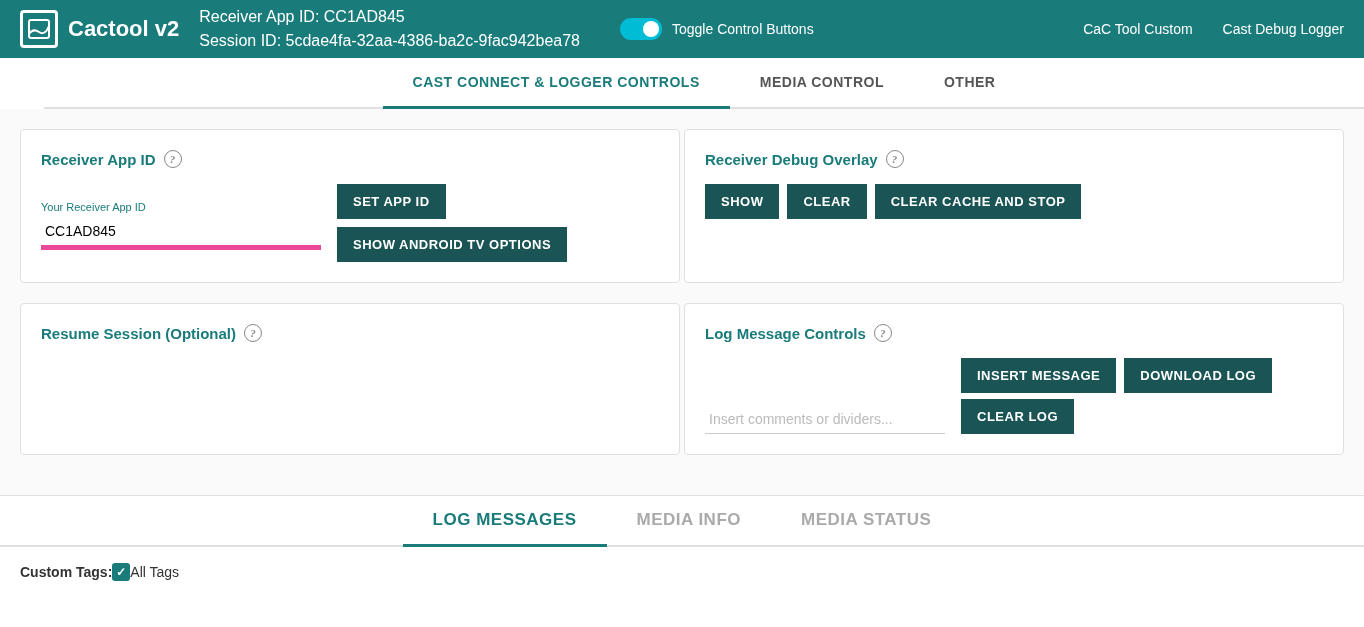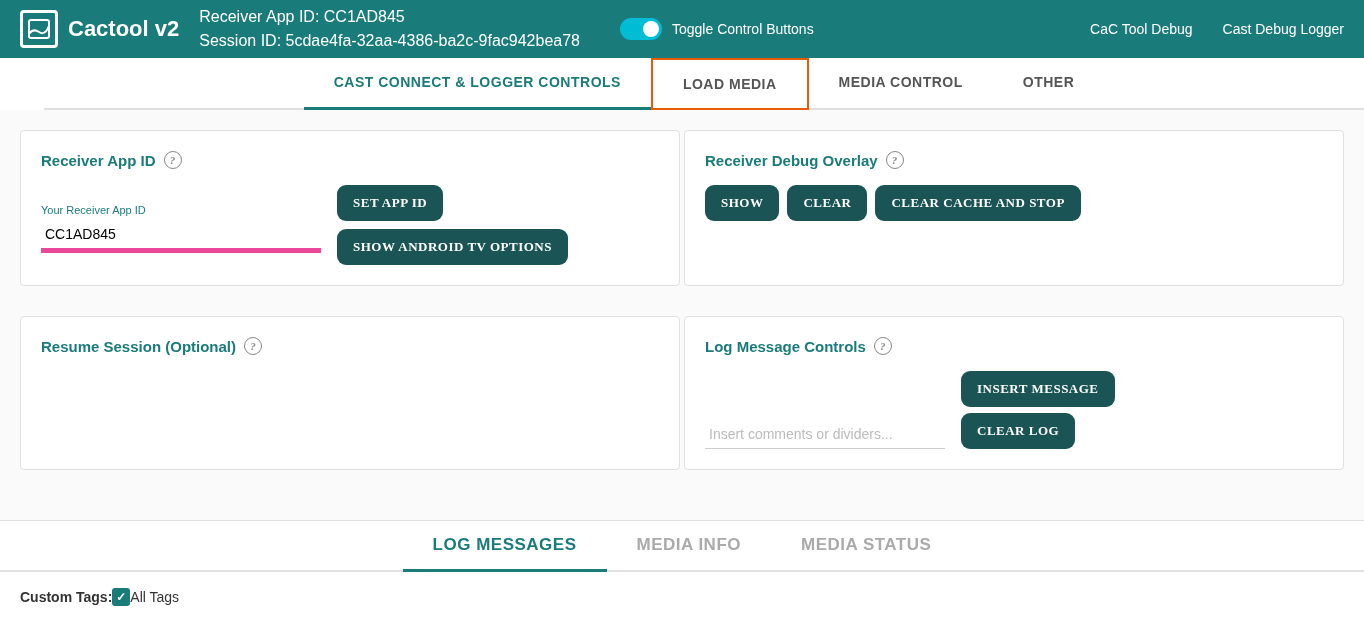--- a/index.html
+++ b/index.html
@@ -109,21 +109,21 @@
     
     .main-content {
       padding: 20px;
       background: #fafafa;
     }
 
     
     .cards-row {
       display: flex;
       gap: 4px;
-      margin-bottom: 30px;
+      margin-bottom: 20px;
     }
     .card {
       background: white;
       border: 1px solid #e0e0e0;
       border-radius: 4px;
       padding: 20px;
       flex: 1;
     }
     .card-title {
       color: #1a7b7b;
@@ -178,25 +178,24 @@
       display: flex;
       gap: 8px;
       align-items: flex-end;
       flex-wrap: wrap;
     }
     .btn {
       padding: 10px 16px;
       font-size: 13px;
       font-weight: 700;
       border: none;
-      border-radius: 9px;
+      border-radius: 0;
       cursor: pointer;
       letter-spacing: 0.5px;
       text-transform: uppercase;
-      font-family: Liberation Serif, serif;
     }
     .btn-dark {
       background: #1a5454;
       color: white;
     }
 
     .card-body-row {
       display: flex;
       align-items: flex-end;
       gap: 16px;
@@ -304,28 +303,27 @@
   <div class="header-info">
     <span>Receiver App ID: CC1AD845</span>
     <span>Session ID: 5cdae4fa-32aa-4386-ba2c-9fac942bea78</span>
   </div>
   <div class="toggle-area">
     <div class="toggle-switch"></div>
     <span class="toggle-label">Toggle Control Buttons</span>
   </div>
   <div class="header-spacer"></div>
   <div class="header-links">
-    <a class="header-link">CaC Tool Debug</a>
+    <a class="header-link">CaC Tool Custom</a>
     <a class="header-link">Cast Debug Logger</a>
   </div>
 </header>
 
 <nav class="nav-tabs">
   <div class="nav-tab active">CAST CONNECT &amp; LOGGER CONTROLS</div>
-  <div class="nav-tab highlighted">LOAD MEDIA</div>
   <div class="nav-tab">MEDIA CONTROL</div>
   <div class="nav-tab">OTHER</div>
 </nav>
 
 <div class="main-content">
 
   <div class="cards-row">
 
     <div class="card">
       <div class="card-title">
@@ -369,20 +367,21 @@
     <div class="card">
       <div class="card-title">
         <span>Log Message Controls</span>
         <div class="help-icon">?</div>
       </div>
       <div class="card-body-row">
         <input class="log-input" type="text" placeholder="Insert comments or dividers..." style="">
         <div class="log-btn-col">
           <div class="log-btn-row">
             <button class="btn btn-dark">INSERT MESSAGE</button>
+            <button class="btn btn-dark">DOWNLOAD LOG</button>
           </div>
           <div>
             <button class="btn btn-dark">CLEAR LOG</button>
           </div>
         </div>
       </div>
     </div>
   </div>
 </div>
 

